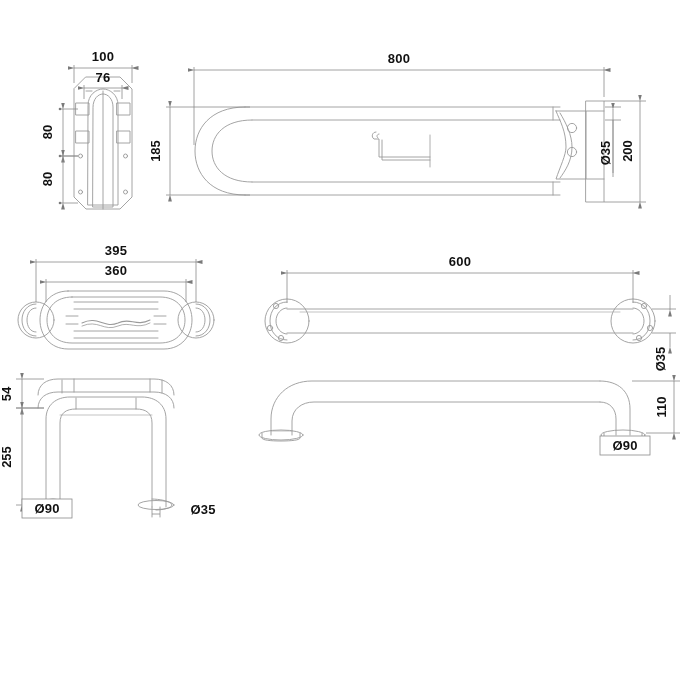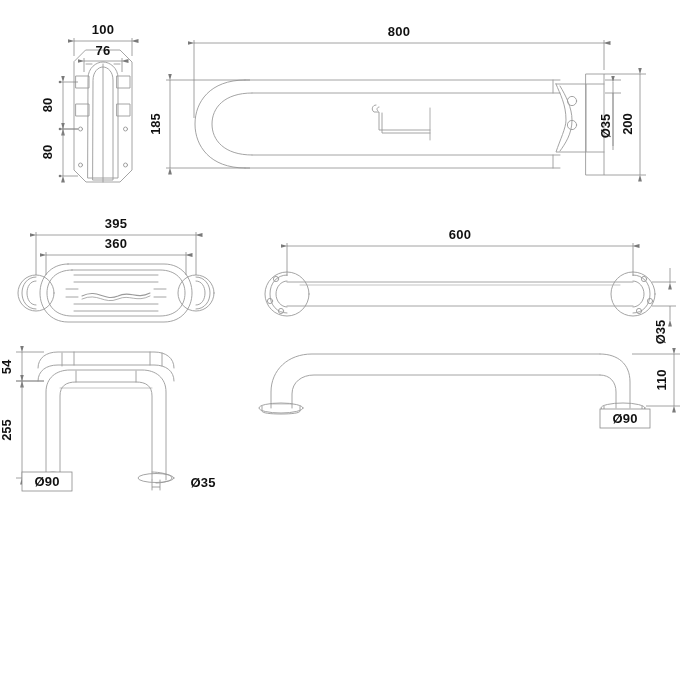--- a/index.html
+++ b/index.html
@@ -2,21 +2,21 @@
 <html><head>
 <meta charset="utf-8">
 <title>Grab Bar Technical Drawing</title>
 <style>
   html,body{margin:0;padding:0;background:#ffffff;}
   body{
     width:700px;height:700px;overflow:hidden;
     font-family:"Liberation Sans","DejaVu Sans",sans-serif;
     color:#1a1a1a;
   }
-  #sheet{position:relative;width:700px;height:583px;background:#ffffff;}
+  #sheet{position:relative;width:700px;height:583px;background:#ffffff;margin-top:27px;}
   #sheet svg{display:block;}
   .dimtext{
     font-family:"Liberation Sans","DejaVu Sans",sans-serif;
     font-size:13px;font-weight:700;fill:#111111;
     letter-spacing:0.2px;
   }
   .vtext{font-family:"Liberation Sans","DejaVu Sans",sans-serif;font-size:13px;font-weight:700;fill:#111111;}
 </style>
 </head>
 <body>

